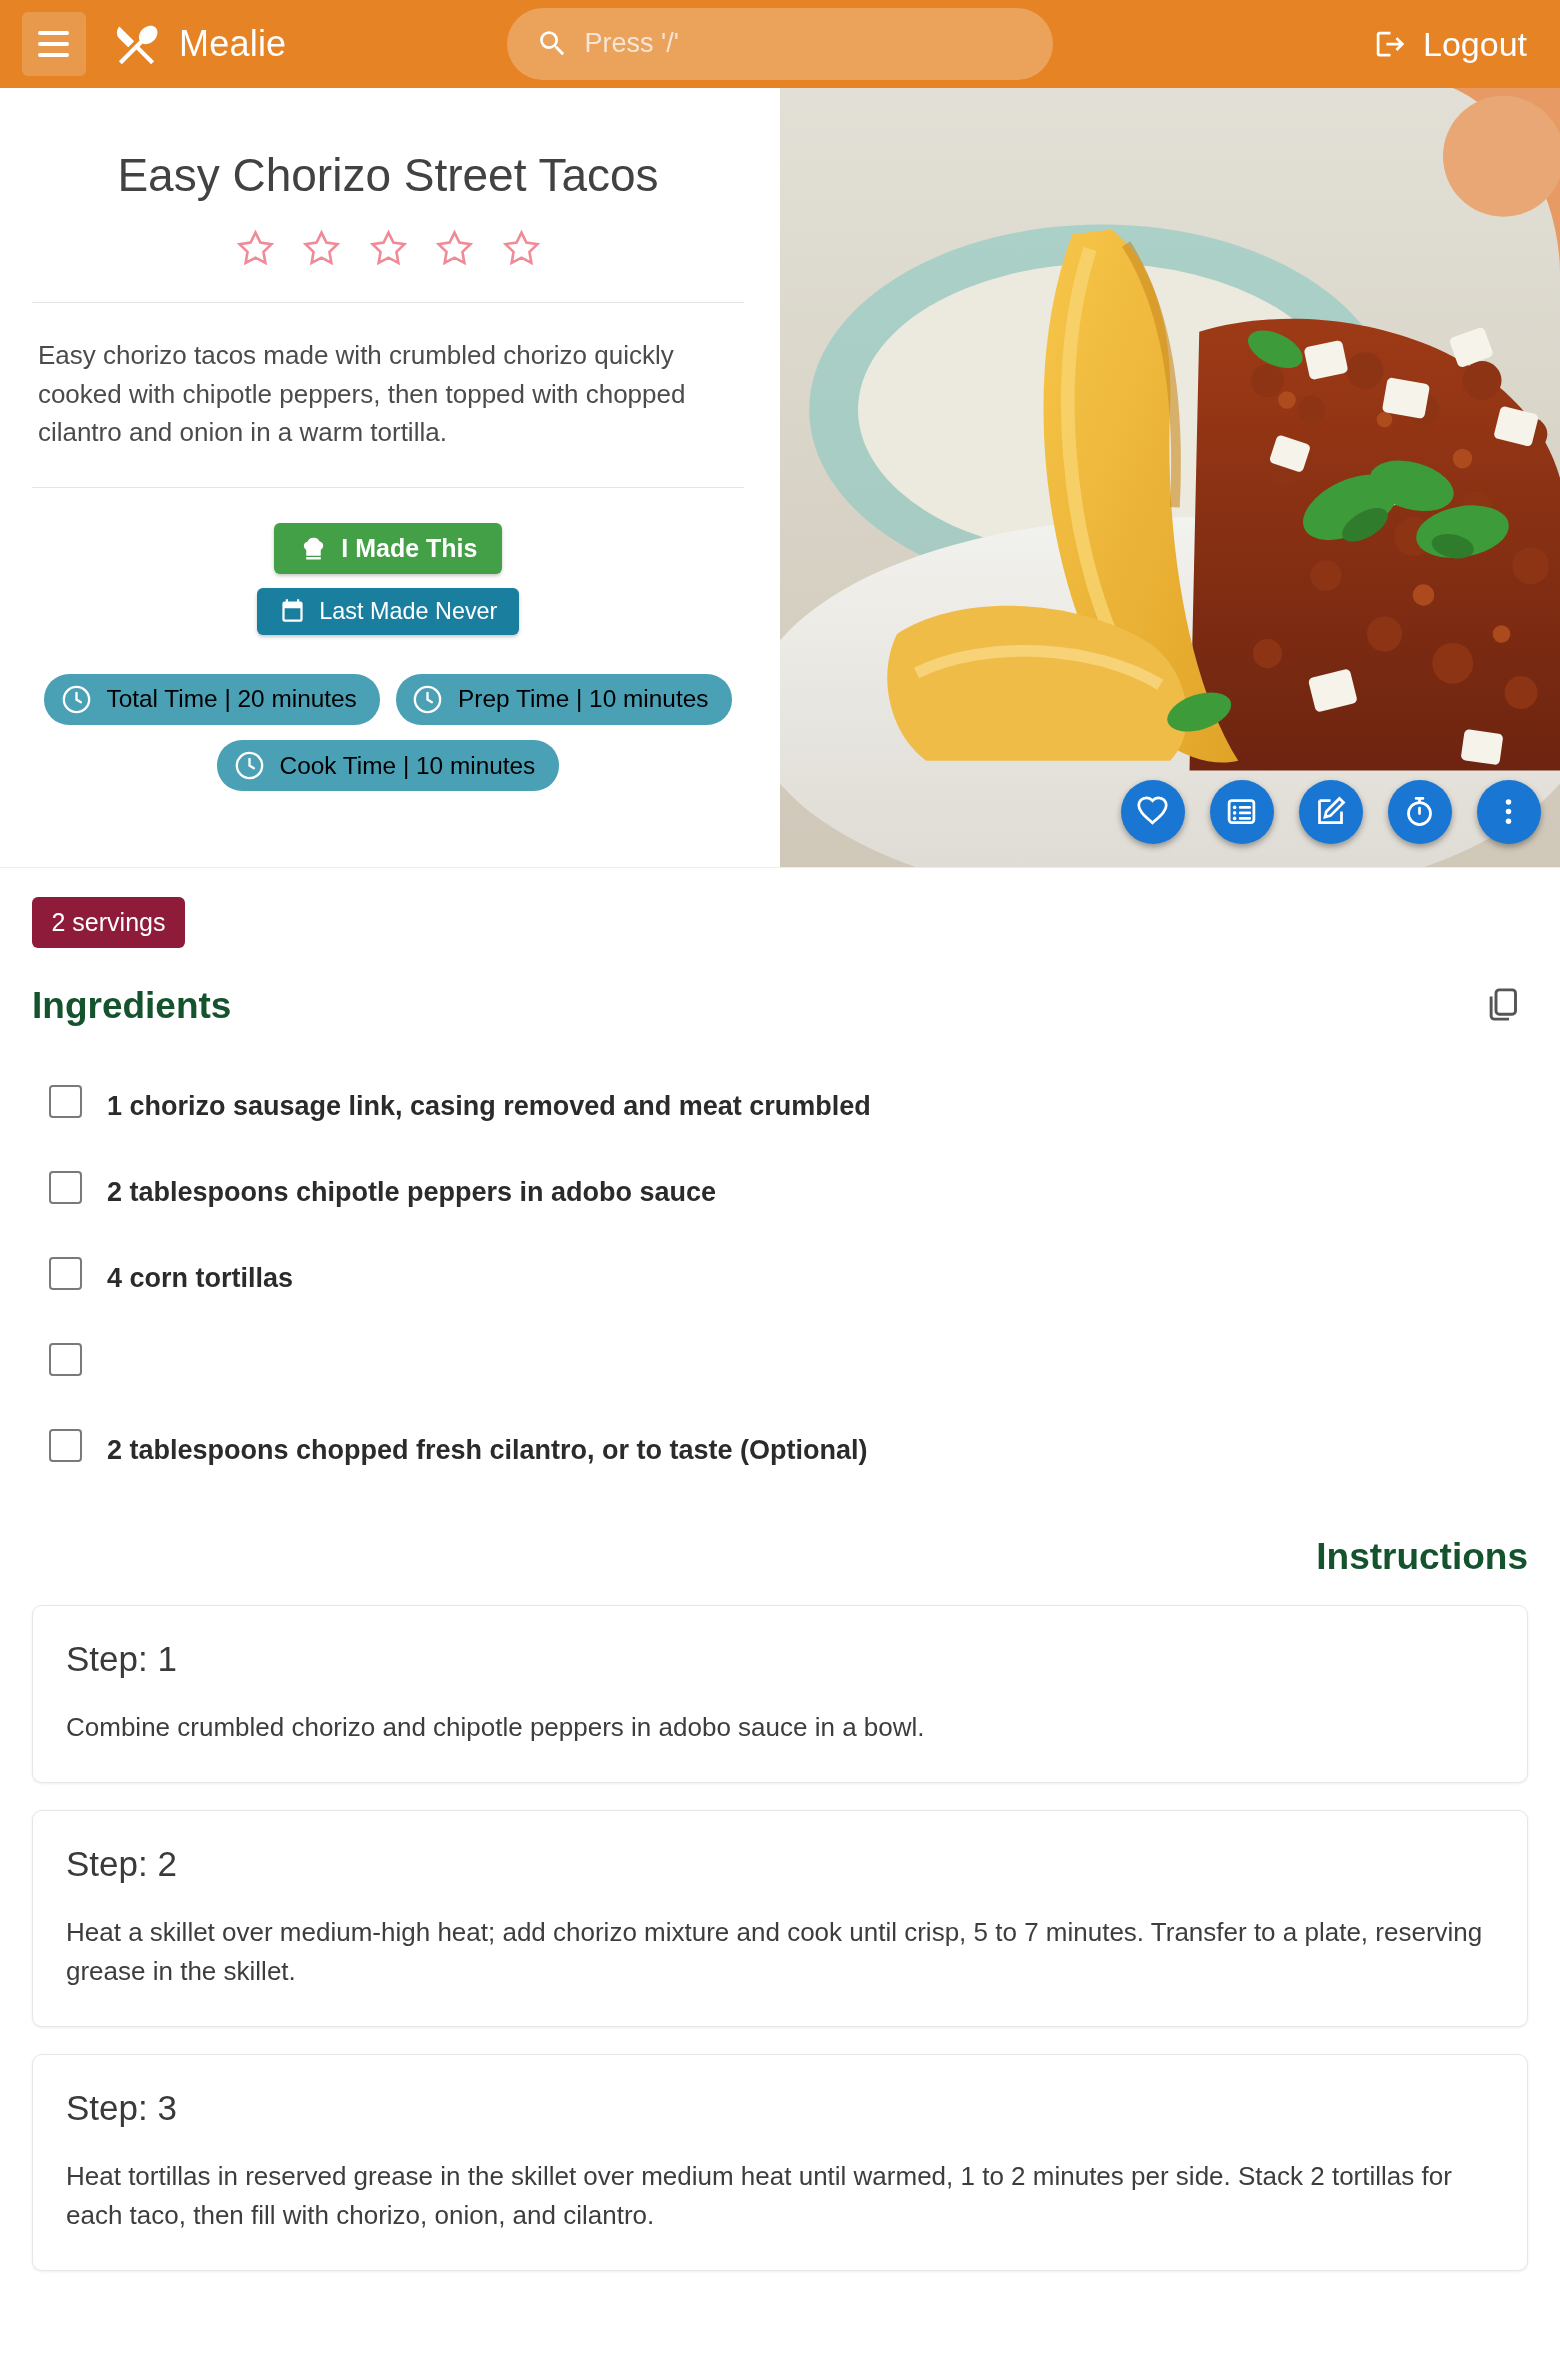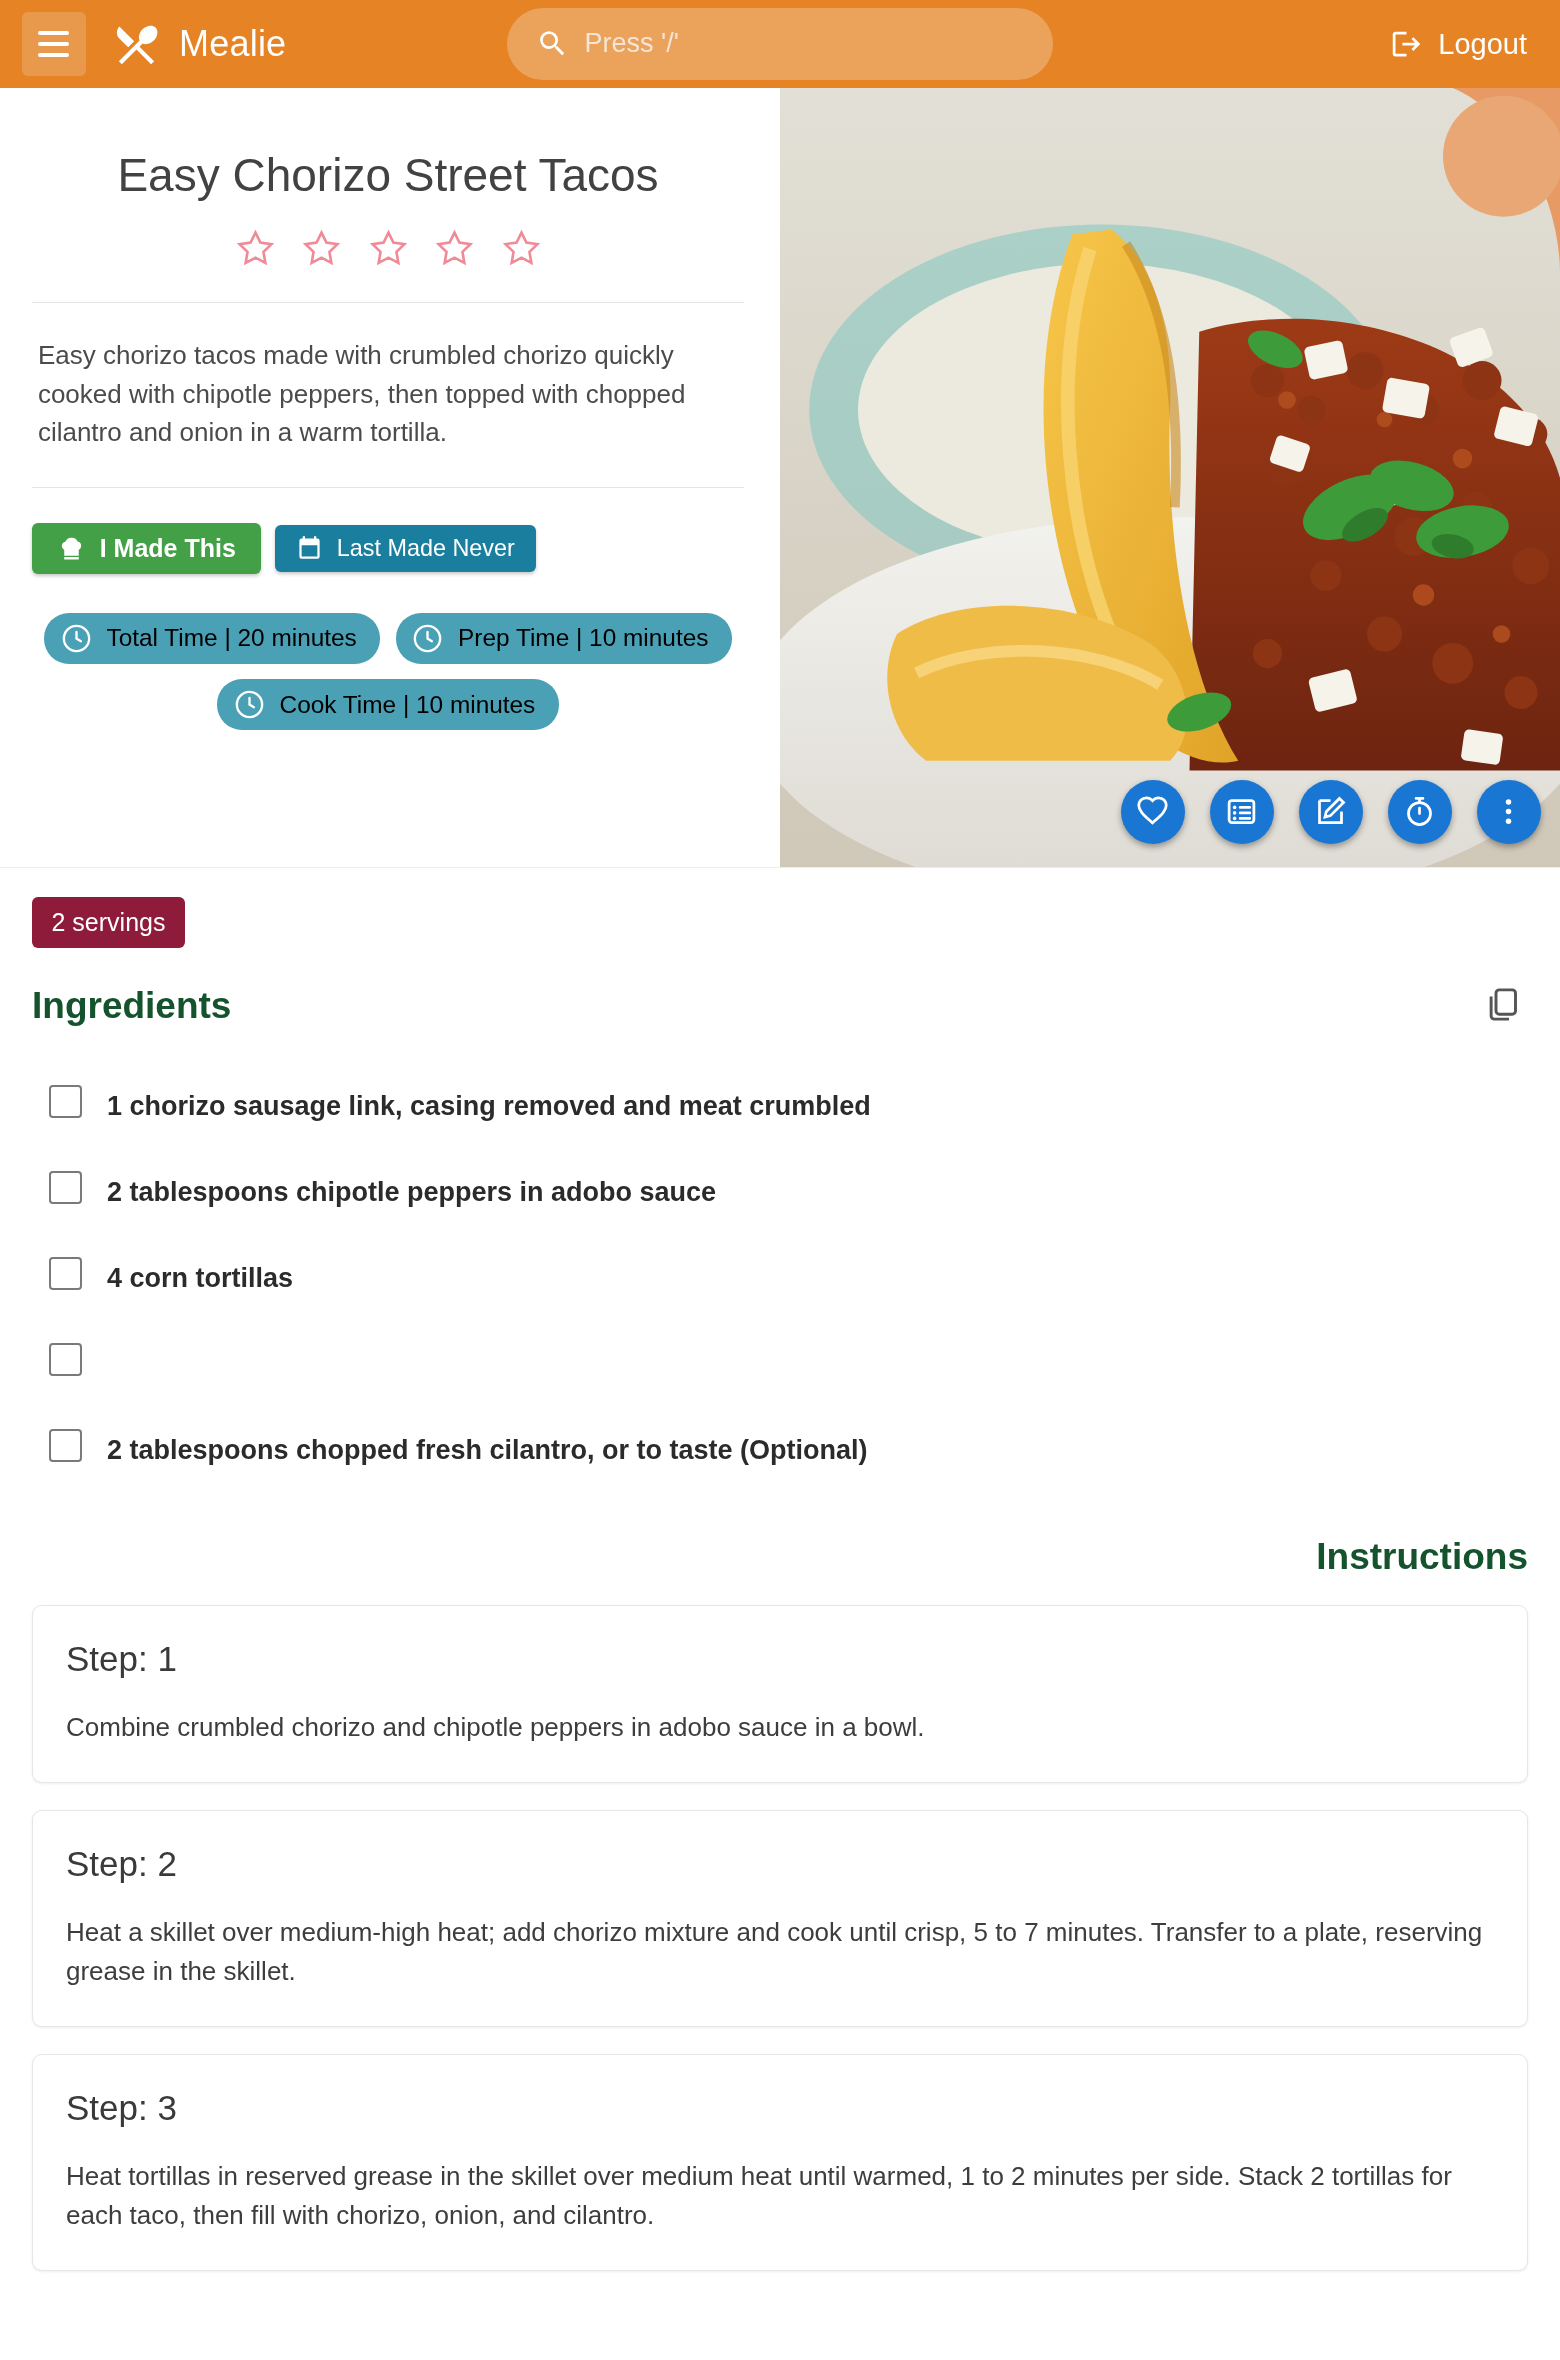--- a/index.html
+++ b/index.html
@@ -50,21 +50,21 @@
     gap: 15.6px;
     cursor: text;
   }
   .searchbox svg { flex: 0 0 auto; }
   .search-placeholder {
     color: #f6e5d5; font-size: 27px;
   }
   .logout {
     position: absolute; right: 33px; top: 50%; transform: translateY(-50%);
     display: flex; align-items: center; gap: 15.6px;
-    color: #fff; font-size: 29px; cursor: pointer;
+    color: #fff; font-size: 34px; cursor: pointer;
   }
 
   
   .hero {
     display: flex;
     align-items: stretch;
     background: #fff;
     border-bottom: 1px solid #ececec;
     min-height: 780px;
   }
@@ -88,21 +88,21 @@
   .star { cursor: pointer; }
   .divider { height: 1px; background: #e4e4e4; margin: 31px 0 0 0; }
   .recipe-desc {
     font-size: 26px;
     line-height: 1.48;
     color: #4b4b4b;
     padding: 33px 5.9px 0 5.9px;
   }
   .divider2 { height: 1px; background: #e4e4e4; margin: 35px 0 0 0; }
 
-  .made-wrap { display: flex; align-items: center; gap: 13.7px; margin-top: 35px; }
+  .made-wrap { display: flex; flex-direction: column; align-items: center; gap: 13.7px; margin-top: 35px; }
   .btn-made {
     background: #43a047; color: #fff;
     border: none; border-radius: 5.9px;
     font-size: 25px; font-weight: 700;
     padding: 0 25px; height: 51px;
     display: flex; align-items: center; gap: 13.7px;
     cursor: pointer;
     box-shadow: 0 2px 3.9px rgba(0,0,0,0.22);
   }
   .btn-lastmade {

